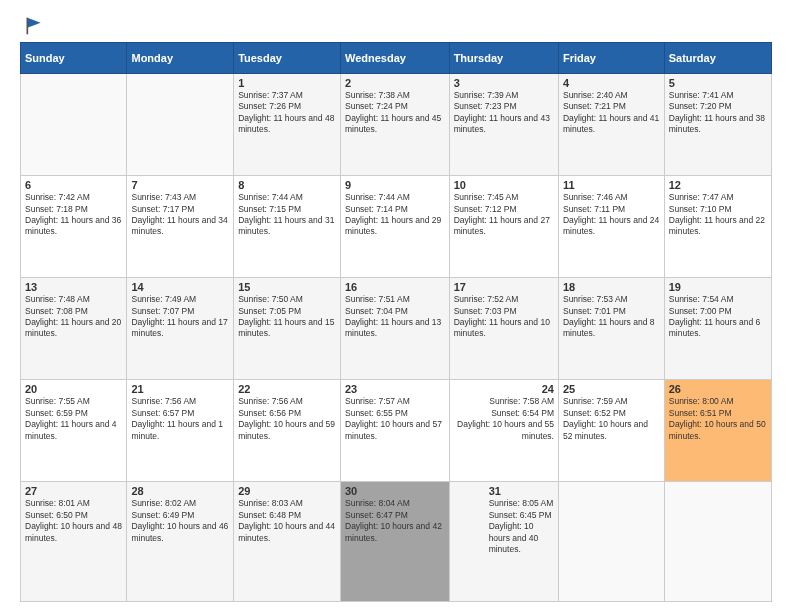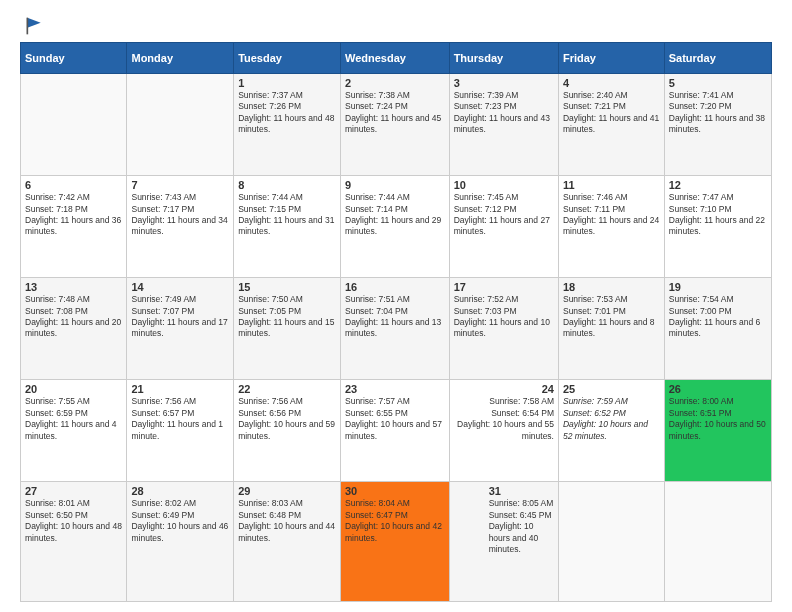--- a/index.html
+++ b/index.html
@@ -286,25 +286,25 @@
 Daylight: 10 hours and 57 minutes.</div>
           </td>
           <td style="background: rgb(255, 255, 255); text-align: right;">
             <span class="day-number">24</span>
             <div class="day-info" style="white-space: pre-line;">Sunrise: 7:58 AM
 Sunset: 6:54 PM
 Daylight: 10 hours and 55 minutes.</div>
           </td>
           <td style="background: rgb(255, 255, 255);">
             <span class="day-number">25</span>
-            <div class="day-info" style="white-space: pre-line; font-style: italic;">Sunrise: 7:59 AM
+            <div class="day-info" style="white-space: pre-line;">Sunrise: 7:59 AM
 Sunset: 6:52 PM
 Daylight: 10 hours and 52 minutes.</div>
           </td>
-          <td style="background: #22c55e;">
+          <td style="background: #fdba74;">
             <span class="day-number">26</span>
             <div class="day-info" style="white-space: pre-line;">Sunrise: 8:00 AM
 Sunset: 6:51 PM
 Daylight: 10 hours and 50 minutes.</div>
           </td>
         </tr>
         <tr>
           <td style="background: rgb(245, 245, 245);">
             <span class="day-number">27</span>
             <div class="day-info" style="white-space: pre-line;">Sunrise: 8:01 AM
@@ -316,21 +316,21 @@
             <div class="day-info" style="white-space: pre-line;">Sunrise: 8:02 AM
 Sunset: 6:49 PM
 Daylight: 10 hours and 46 minutes.</div>
           </td>
           <td style="background: rgb(245, 245, 245);">
             <span class="day-number">29</span>
             <div class="day-info" style="white-space: pre-line;">Sunrise: 8:03 AM
 Sunset: 6:48 PM
 Daylight: 10 hours and 44 minutes.</div>
           </td>
-          <td style="background: #f97316; margin-top: 24px;">
+          <td style="background: #a3a3a3; margin-top: 24px;">
             <span class="day-number">30</span>
             <div class="day-info" style="white-space: pre-line;">Sunrise: 8:04 AM
 Sunset: 6:47 PM
 Daylight: 10 hours and 42 minutes.</div>
           </td>
           <td style="background: rgb(245, 245, 245); padding-left: 39px;">
             <span class="day-number">31</span>
             <div class="day-info" style="white-space: pre-line;">Sunrise: 8:05 AM
 Sunset: 6:45 PM
 Daylight: 10 hours and 40 minutes.</div>

